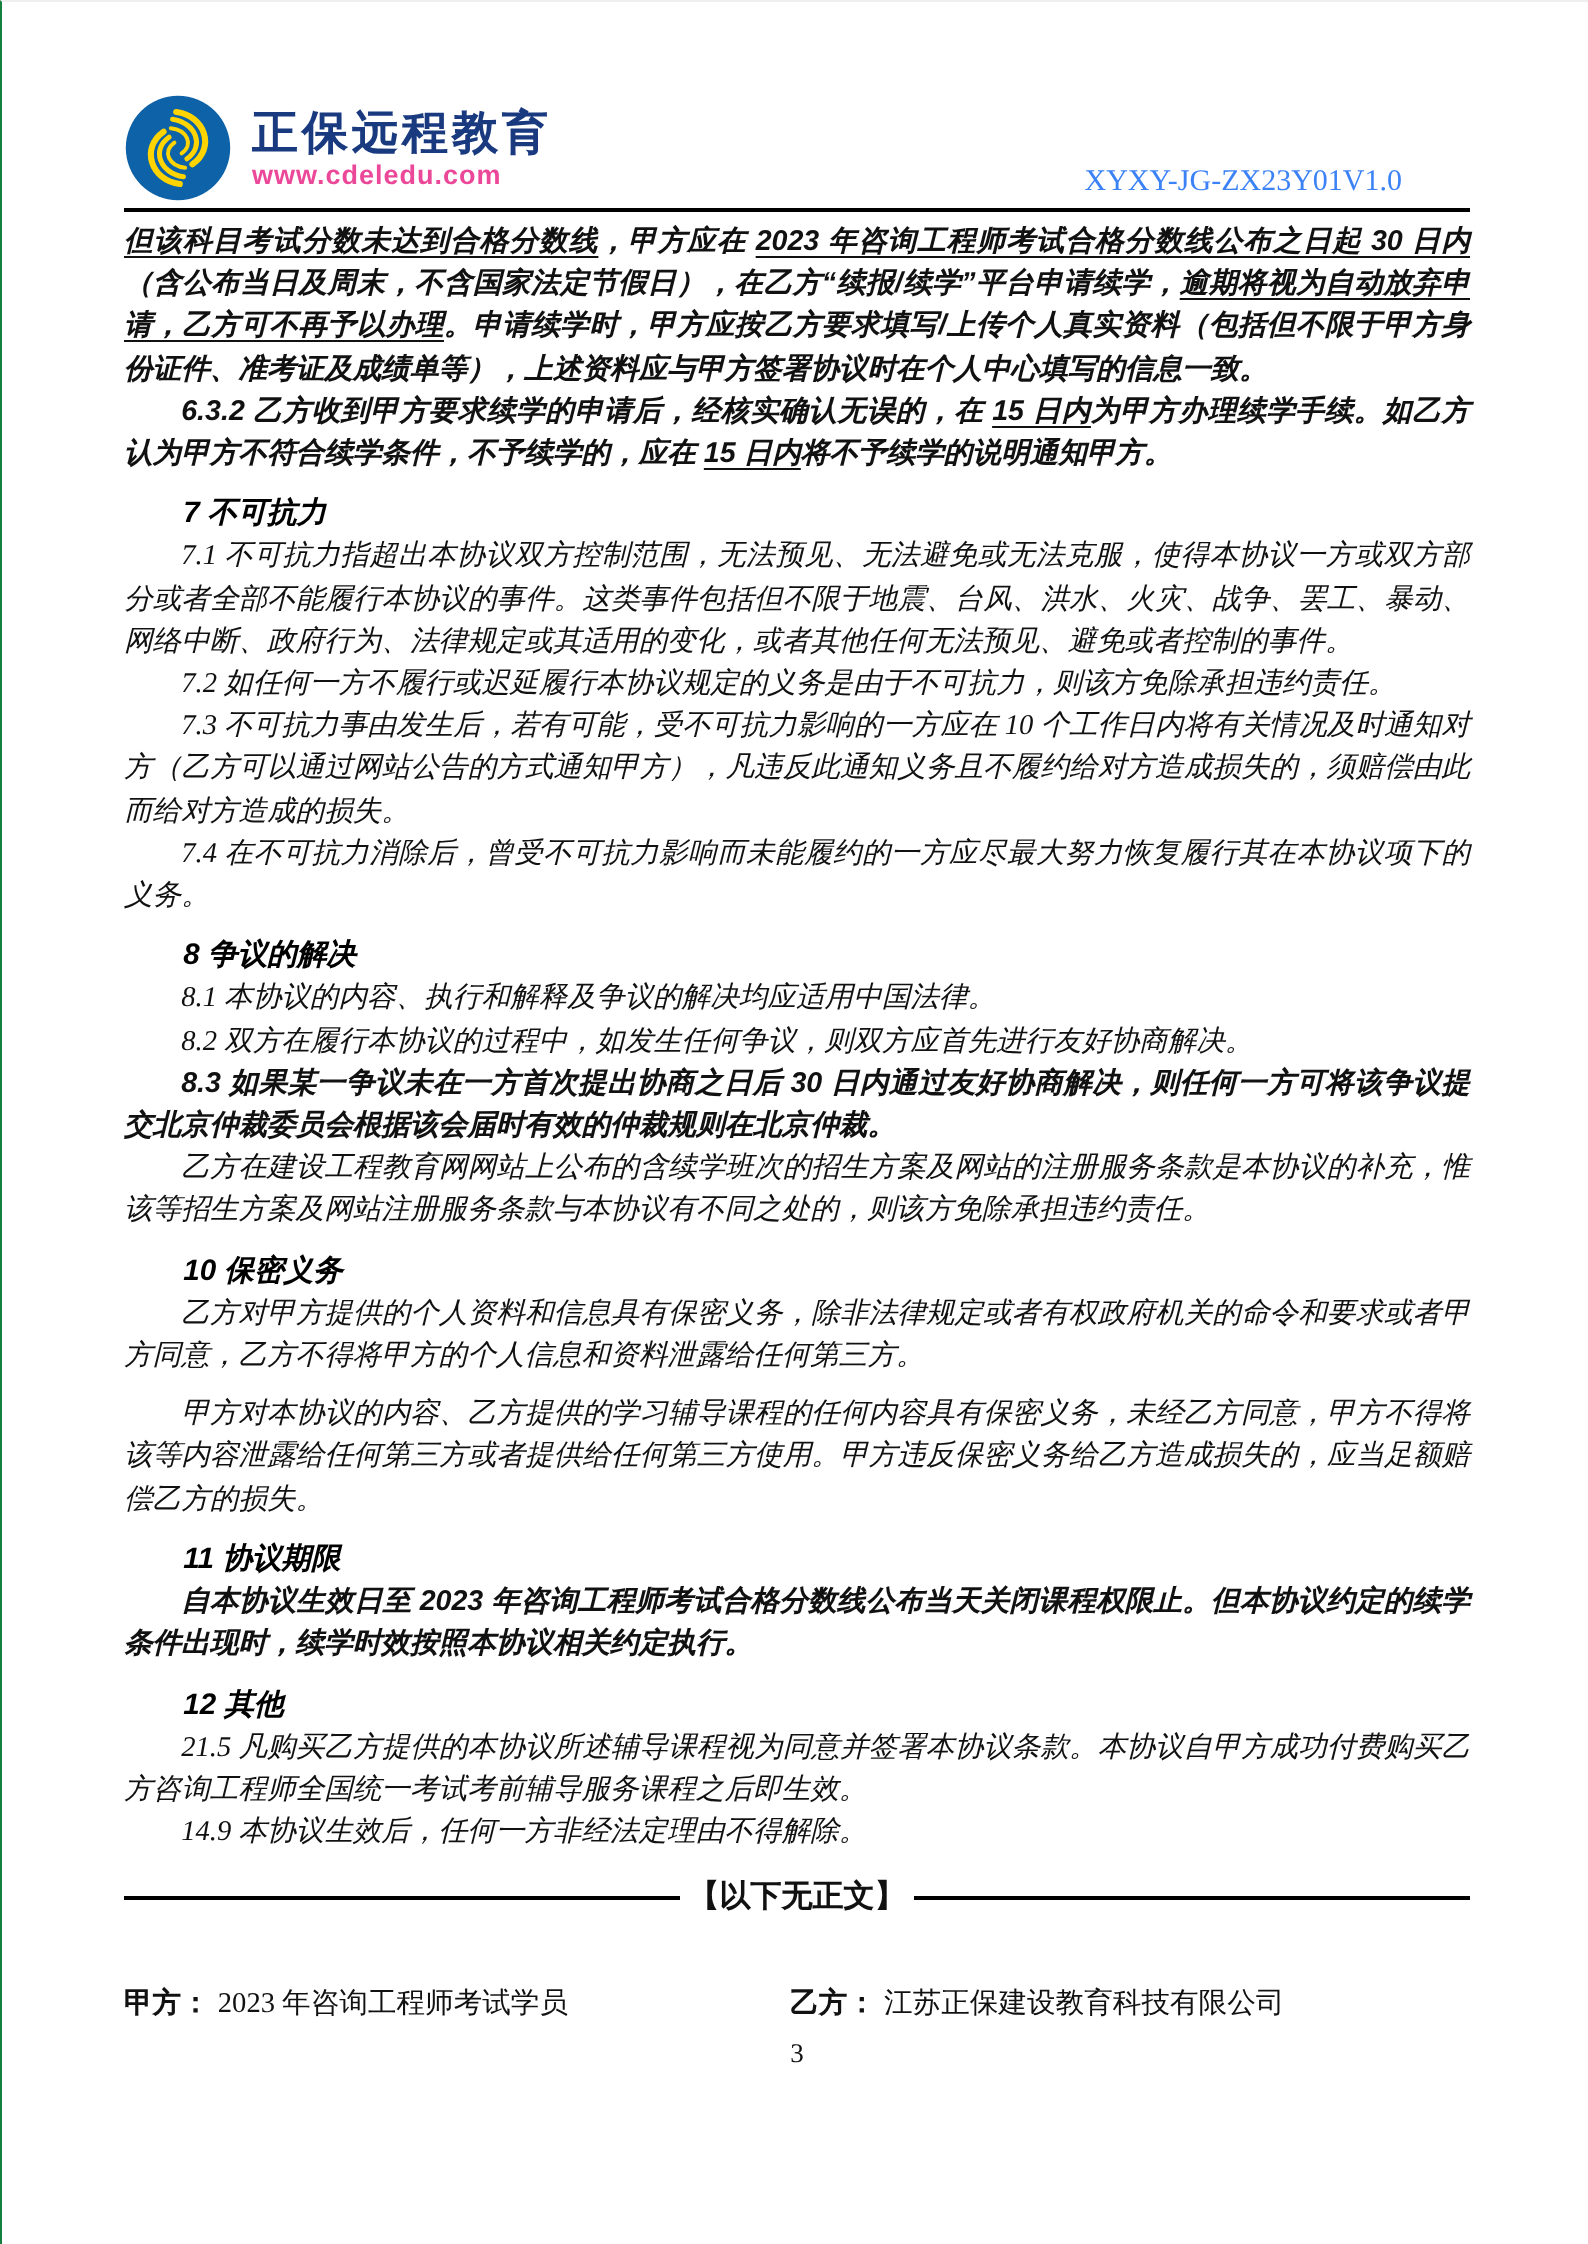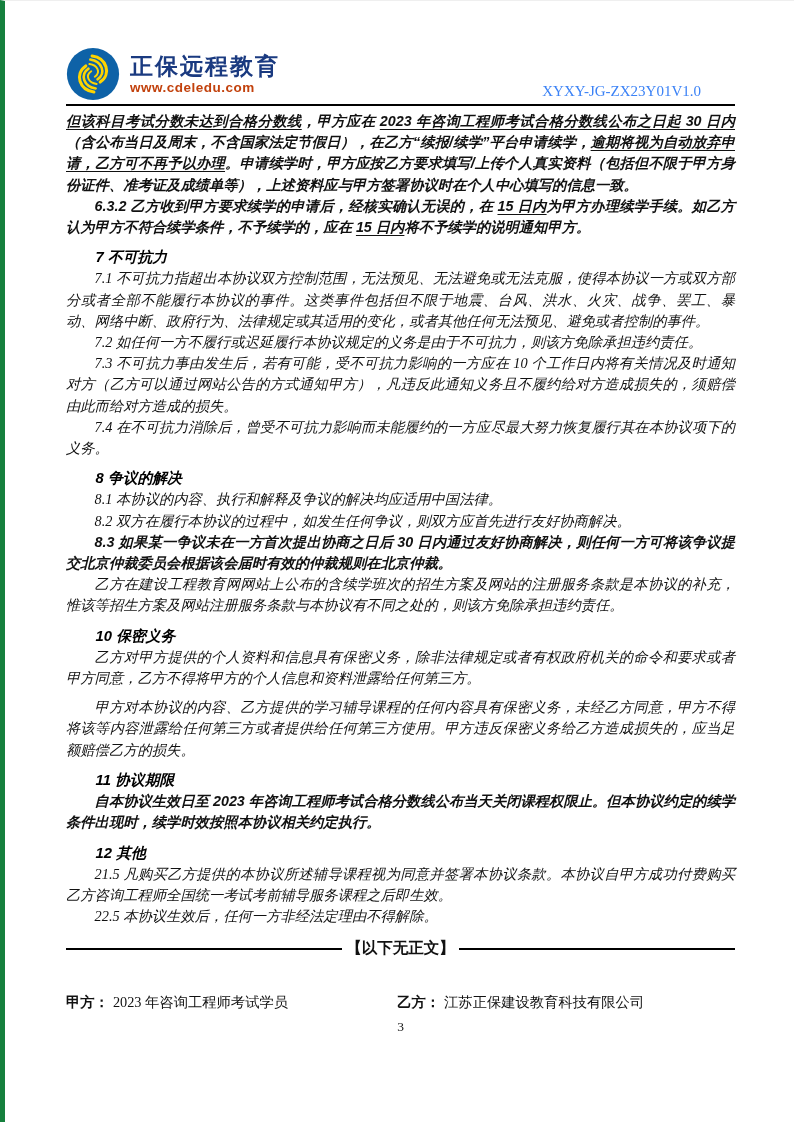--- a/index.html
+++ b/index.html
@@ -1,35 +1,35 @@
 <!DOCTYPE html>
 <html><head>
 <meta charset="utf-8">
 <style>
   html,body{margin:0;padding:0;background:#ffffff;}
   .page{
     position:relative;
     width:794px;height:1122px;
     box-sizing:border-box;
     background:#ffffff;
-    border-left:5px solid #15803d;
+    border-left:1px solid #15803d;
     border-top:1px solid #efefef;
     padding:46px 59px 0 61px;
     overflow:hidden;
     font-family:"Liberation Serif", serif;
     color:#111111;
   }
   
   .hdr{display:flex;justify-content:space-between;align-items:flex-end;}
   .logo{display:flex;align-items:center;gap:10px;}
   .logo svg{display:block;}
   .brand{font-family:"Liberation Sans", sans-serif;font-weight:700;font-size:23px;
          color:#1a3a80;letter-spacing:2px;line-height:26px;}
   .site{font-family:"Liberation Sans", sans-serif;font-weight:700;font-size:13.5px;
-        color:#c2410c;line-height:17px;letter-spacing:.5px;}
+        color:#ec4899;line-height:17px;letter-spacing:.5px;}
   .doccode{font-family:"Liberation Serif", serif;font-size:15px;color:#3b82f6;
            padding-right:34px;padding-bottom:1px;}
   .rule{height:0;border-bottom:2.4px solid #000;margin-top:3px;}
   
   main{display:block;margin-top:5px;font-style:italic;}
   p{margin:0;font-size:14.3px;line-height:21.2px;text-align:justify;text-indent:2em;}
   .noind{text-indent:0;}
   .b{font-family:"Liberation Sans", sans-serif;font-weight:700;}
   .u{text-decoration:underline;text-underline-offset:3px;text-decoration-thickness:1.4px;}
   h3{margin:9px 0 0 0;font-family:"Liberation Sans", sans-serif;font-weight:700;
@@ -95,21 +95,21 @@
 
     <h3>10 保密义务</h3>
     <p>乙方对甲方提供的个人资料和信息具有保密义务，除非法律规定或者有权政府机关的命令和要求或者甲方同意，乙方不得将甲方的个人信息和资料泄露给任何第三方。</p>
     <p class="gap">甲方对本协议的内容、乙方提供的学习辅导课程的任何内容具有保密义务，未经乙方同意，甲方不得将该等内容泄露给任何第三方或者提供给任何第三方使用。甲方违反保密义务给乙方造成损失的，应当足额赔偿乙方的损失。</p>
 
     <h3>11 协议期限</h3>
     <p class="b">自本协议生效日至 2023 年咨询工程师考试合格分数线公布当天关闭课程权限止。但本协议约定的续学条件出现时，续学时效按照本协议相关约定执行。</p>
 
     <h3>12 其他</h3>
     <p>21.5 凡购买乙方提供的本协议所述辅导课程视为同意并签署本协议条款。本协议自甲方成功付费购买乙方咨询工程师全国统一考试考前辅导服务课程之后即生效。</p>
-    <p>22.5 本协议生效后，任何一方非经法定理由不得解除。</p>
+    <p>14.9 本协议生效后，任何一方非经法定理由不得解除。</p>
 
   </main>
 
   <div class="endline">
     <span class="dash"></span>
     <span class="endtext">【以下无正文】</span>
     <span class="dash"></span>
   </div>
 
   <div class="parties">

